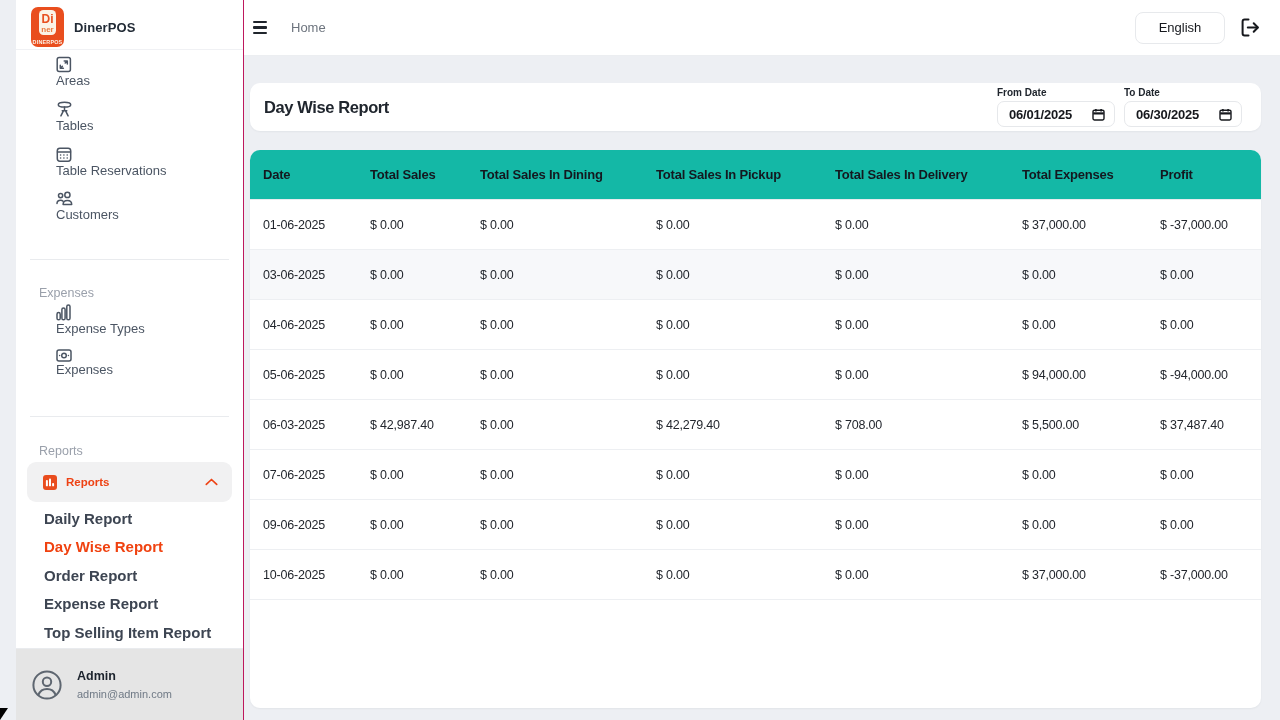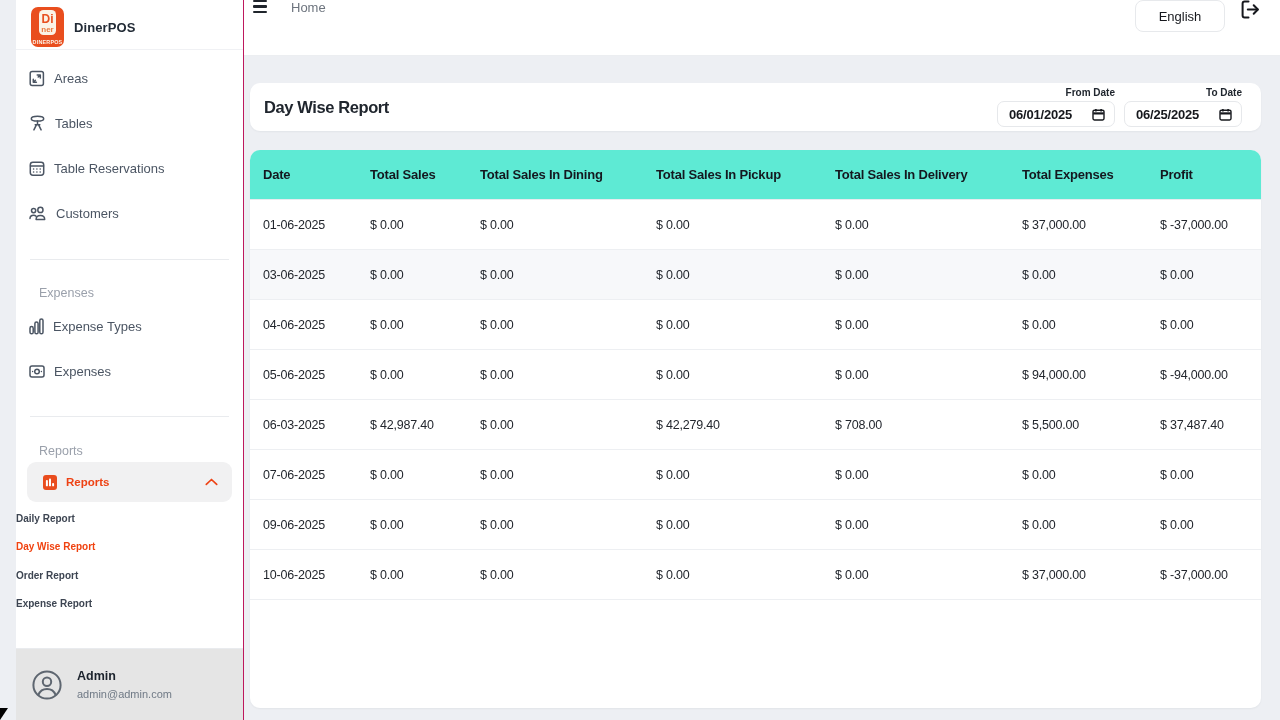--- a/index.html
+++ b/index.html
@@ -1,56 +1,56 @@
 <!DOCTYPE html>
 <html><head>
 <meta charset="utf-8">
 <style>
   * { margin:0; padding:0; box-sizing:border-box; }
   html,body { width:1280px; height:720px; overflow:hidden; font-family:"Liberation Sans", sans-serif; background:#edeff3; }
   .sidebar { position:absolute; left:16px; top:0; width:228px; height:720px; background:#fff; border-right:1px solid #be185d; z-index:5; }
   .logo-row { height:50px; border-bottom:1px solid #f0f1f4; display:flex; align-items:center; padding-left:15px; padding-top:5px; }
   .logo-title { margin-left:10px; font-size:13px; font-weight:bold; color:#222b36; letter-spacing:.1px;}
   .nav { padding-top:6px; }
-  .nav-item { height:45px; display:flex; align-items:center; padding-left:13px; color:#4b5563; font-size:13px; }
+  .nav-item { height:45px; display:flex; padding-left:40px; color:#4b5563; font-size:13px;flex-direction:column; }
   .nav-item svg { margin-right:9px; flex:none; }
   .divider { border-top:1px solid #e9ebee; margin:22.5px 14px 0 14px; }
   .sec-label { margin:25.5px 0 0 23px; color:#9aa0ab; font-size:12.5px; line-height:16px; }
   .active-item { margin:3.5px 11px 0 11px; height:40px; background:#f1f1f2; border-radius:9px; display:flex; align-items:center; padding:0 14px 0 16px; }
   .active-item .txt { color:#ee4214; font-size:11.5px; font-weight:bold; margin-left:9px; }
   .active-item .chev { margin-left:auto; }
   .subs { margin-top:2px; }
-  .sub-item { height:28.5px; display:flex; align-items:center; color:#3d4552; font-size:10px; font-weight:bold; }
+  .sub-item { height:28.5px; display:flex; align-items:center; color:#3d4552; font-size:15px; font-weight:bold;margin-left:28px; }
   .sub-item.on { color:#f04210; }
   .admin { position:absolute; left:0; bottom:0; width:100%; height:72px; border-top:1px solid #e9ebee; display:flex; align-items:center; padding-left:16px; background:#e5e5e5;}
   .admin-info { margin-left:15px; }
   .admin-name { font-size:12.5px; font-weight:bold; color:#1b222c; }
   .admin-mail { font-size:11px; color:#707a86; margin-top:5px; }
 
-  .topbar { position:absolute; left:228px; top:0; width:1052px; height:56px; background:#fff; border-bottom:1px solid #eceef1; display:flex; }
+  .topbar { position:absolute; left:228px; top:0; width:1052px; height:56px; background:#fff; border-bottom:1px solid #eceef1; display:flex; align-items:center; }
   .burger { margin-left:25px; width:14px; }
   .burger div { height:2.2px; background:#20252c; border-radius:1px; margin-bottom:3.3px; }
   .burger div:last-child { margin-bottom:0; }
   .home { margin-left:24px; color:#6d747e; font-size:13px; }
   .lang-btn { margin-left:auto; width:90px; height:32px; border:1px solid #e7e9ec; border-radius:8px; display:flex; align-items:center; justify-content:center; font-size:13px; color:#16181d; background:#fff; }
   .logout { margin-left:16px; margin-right:20px; }
 
   .content { position:absolute; left:228px; top:56px; width:1052px; height:664px; background:#edeff3; }
   .head-card { position:absolute; left:22px; top:27px; width:1011px; height:48px; background:#fff; border-radius:10px; box-shadow:0 1px 2px rgba(23,31,44,.05); display:flex; align-items:center; }
   .head-title { margin-left:14px; font-size:16.5px; font-weight:bold; color:#20262e; letter-spacing:-.4px; }
   .filters { margin-left:auto; margin-right:19px; display:flex; gap:9px; }
-  .fgroup { display:flex; flex-direction:column;align-items:flex-end; }
+  .fgroup { display:flex; flex-direction:column; }
   .flabel { font-size:10px; font-weight:bold; color:#20262e; margin-bottom:3px; }
   .finput { width:118px; height:26px; border:1px solid #e6e8eb; border-radius:7px; display:flex; align-items:center; background:#fff; }
   .finput .d { font-size:13px; font-weight:bold; color:#16181d; margin-left:11px; letter-spacing:-.2px; }
   .finput svg { margin-left:auto; margin-right:9px; }
 
   .table-card { position:absolute; left:22px; top:93.5px; width:1011px; height:558px; background:#fff; border-radius:10px; box-shadow:0 1px 2px rgba(23,31,44,.05); overflow:hidden; }
   table { width:100%; border-collapse:collapse; table-layout:fixed; }
-  th { height:50px; text-align:left; background:#5eead4; font-size:13px; color:#14181f; padding:0 0 0 13px; border-bottom:1px solid #e9ebef; font-weight:bold; letter-spacing:-.2px;}
+  th { height:50px; text-align:left; background:#14b8a6; font-size:13px; color:#14181f; padding:0 0 0 13px; border-bottom:1px solid #e9ebef; font-weight:bold; letter-spacing:-.2px;}
   td { height:50px; font-size:12.5px; color:#23272e; padding:0 0 0 13px; border-bottom:1px solid #edeff2; background:#fff; letter-spacing:-.2px; }
   tr.g td { background:#f7f8fa; }
   .cursor { position:absolute; left:0; top:708px; width:0; height:0; border-left:8px solid #000; border-bottom:12px solid transparent; z-index:9;}
 </style>
 </head>
 <body>
 
 <div class="sidebar">
   <div class="logo-row">
     <svg width="33" height="40" viewBox="0 0 33 40">
@@ -129,20 +129,21 @@
     <span class="txt">Reports</span>
     <svg class="chev" width="13" height="8" viewBox="0 0 13 8" fill="none" stroke="#ee4214" stroke-width="1.7" stroke-linecap="round" stroke-linejoin="round">
       <path d="M1.3 6.3 6.5 1.5 11.7 6.3"></path>
     </svg>
   </div>
   <div class="subs">
     <div class="sub-item">Daily Report</div>
     <div class="sub-item on">Day Wise Report</div>
     <div class="sub-item">Order Report</div>
     <div class="sub-item">Expense Report</div>
+    <div class="sub-item">Top Selling Item Report</div>
   </div>
   <div class="admin">
     <svg width="30" height="30" viewBox="0 0 30 30" fill="none" stroke="#5e6670" stroke-width="2">
       <circle cx="15" cy="15" r="13.6"></circle>
       <circle cx="15" cy="11.8" r="4.2"></circle>
       <path d="M6.4 24.9c1.5-3.7 4.7-5.8 8.6-5.8s7.1 2.1 8.6 5.8" stroke-linecap="round"></path>
     </svg>
     <div class="admin-info">
       <div class="admin-name">Admin</div>
       <div class="admin-mail">admin@admin.com</div>
@@ -176,21 +177,21 @@
           <svg width="13" height="13" viewBox="0 0 13 13" fill="none" stroke="#16181d" stroke-width="1.4">
             <rect x="1" y="2.2" width="11" height="9.8" rx="1.4"></rect>
             <path d="M1.2 5.4h10.6" stroke-width="2.2"></path>
             <path d="M3.9 1v2.4M9.1 1v2.4" stroke-width="1.6"></path>
           </svg>
         </div>
       </div>
       <div class="fgroup">
         <div class="flabel">To Date</div>
         <div class="finput">
-            <span class="d">06/25/2025</span>
+            <span class="d">06/30/2025</span>
           <svg width="13" height="13" viewBox="0 0 13 13" fill="none" stroke="#16181d" stroke-width="1.4">
             <rect x="1" y="2.2" width="11" height="9.8" rx="1.4"></rect>
             <path d="M1.2 5.4h10.6" stroke-width="2.2"></path>
             <path d="M3.9 1v2.4M9.1 1v2.4" stroke-width="1.6"></path>
           </svg>
         </div>
       </div>
     </div>
   </div>
 

